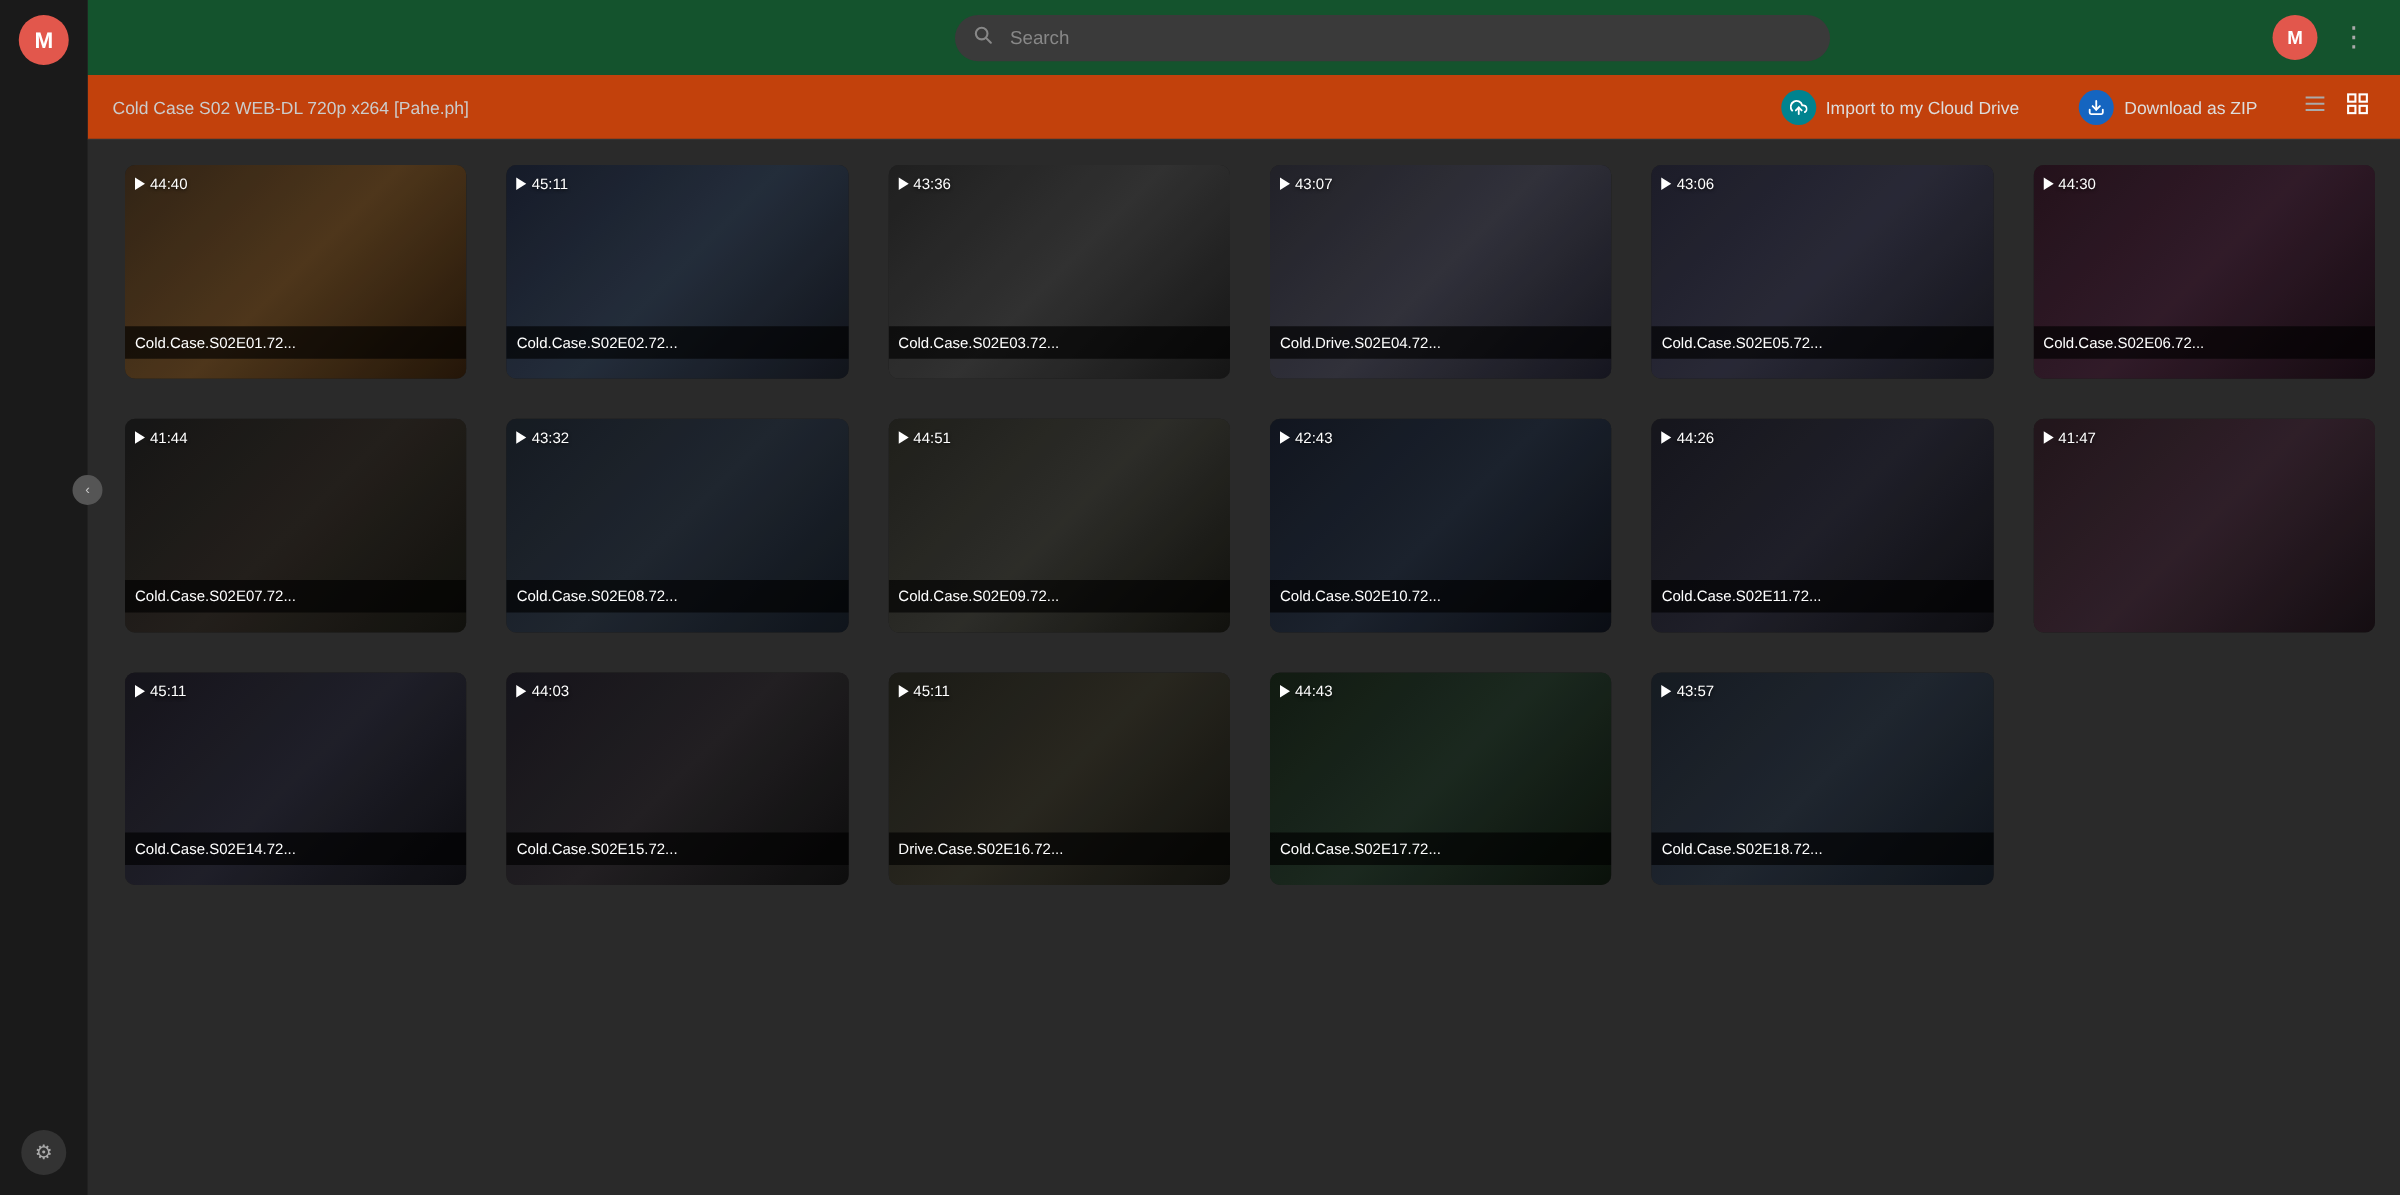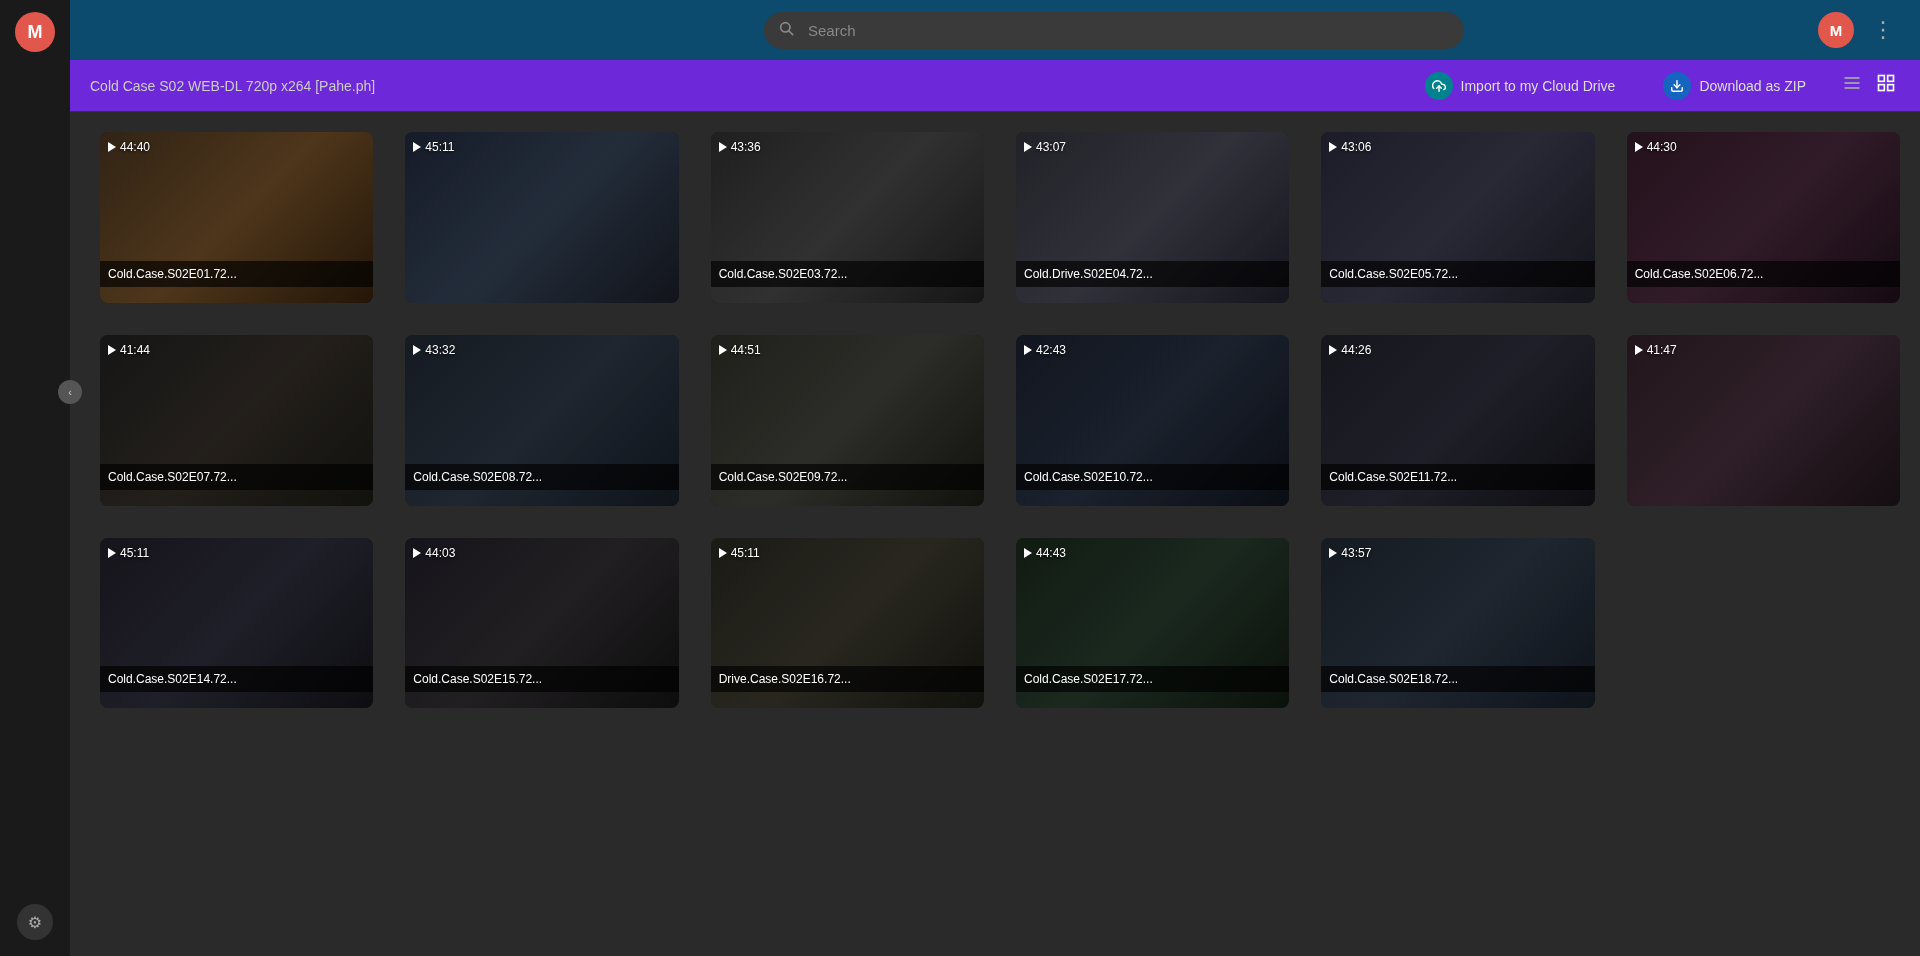--- a/index.html
+++ b/index.html
@@ -78,21 +78,21 @@
     
     .main {
       flex: 1;
       display: flex;
       flex-direction: column;
       overflow: hidden;
     }
 
     
     .header {
-      background: #0c4a6e;
+      background: #14532d;
       padding: 10px 20px;
       display: flex;
       align-items: center;
       justify-content: space-between;
       height: 60px;
       flex-shrink: 0;
     }
     .search-bar {
       flex: 1;
       max-width: 700px;
@@ -139,21 +139,21 @@
     }
     .header-menu-icon {
       color: #aaa;
       font-size: 22px;
       cursor: pointer;
       padding: 6px;
     }
 
     
     .toolbar {
-      background: #6d28d9;
+      background: #c2410c;
       padding: 10px 20px;
       display: flex;
       align-items: center;
       justify-content: space-between;
       height: 52px;
       flex-shrink: 0;
       border-bottom: 1px solid #333;
     }
     .breadcrumb {
       font-size: 14px;
@@ -378,20 +378,21 @@
     <div class="thumb-label">Cold.Case.S02E01.72...</div>
   </div>
         <div class="thumb-card">
     <div class="thumb-bg c2">
       <div class="thumb-overlay"></div>
     </div>
     <div class="thumb-duration">
       <span class="play-tri"></span>
       <span>45:11</span>
     </div>
+    <div class="thumb-label">Cold.Case.S02E02.72...</div>
   </div>
         <div class="thumb-card">
     <div class="thumb-bg c3">
       <div class="thumb-overlay"></div>
     </div>
     <div class="thumb-duration">
       <span class="play-tri"></span>
       <span>43:36</span>
     </div>
     <div class="thumb-label">Cold.Case.S02E03.72...</div>

